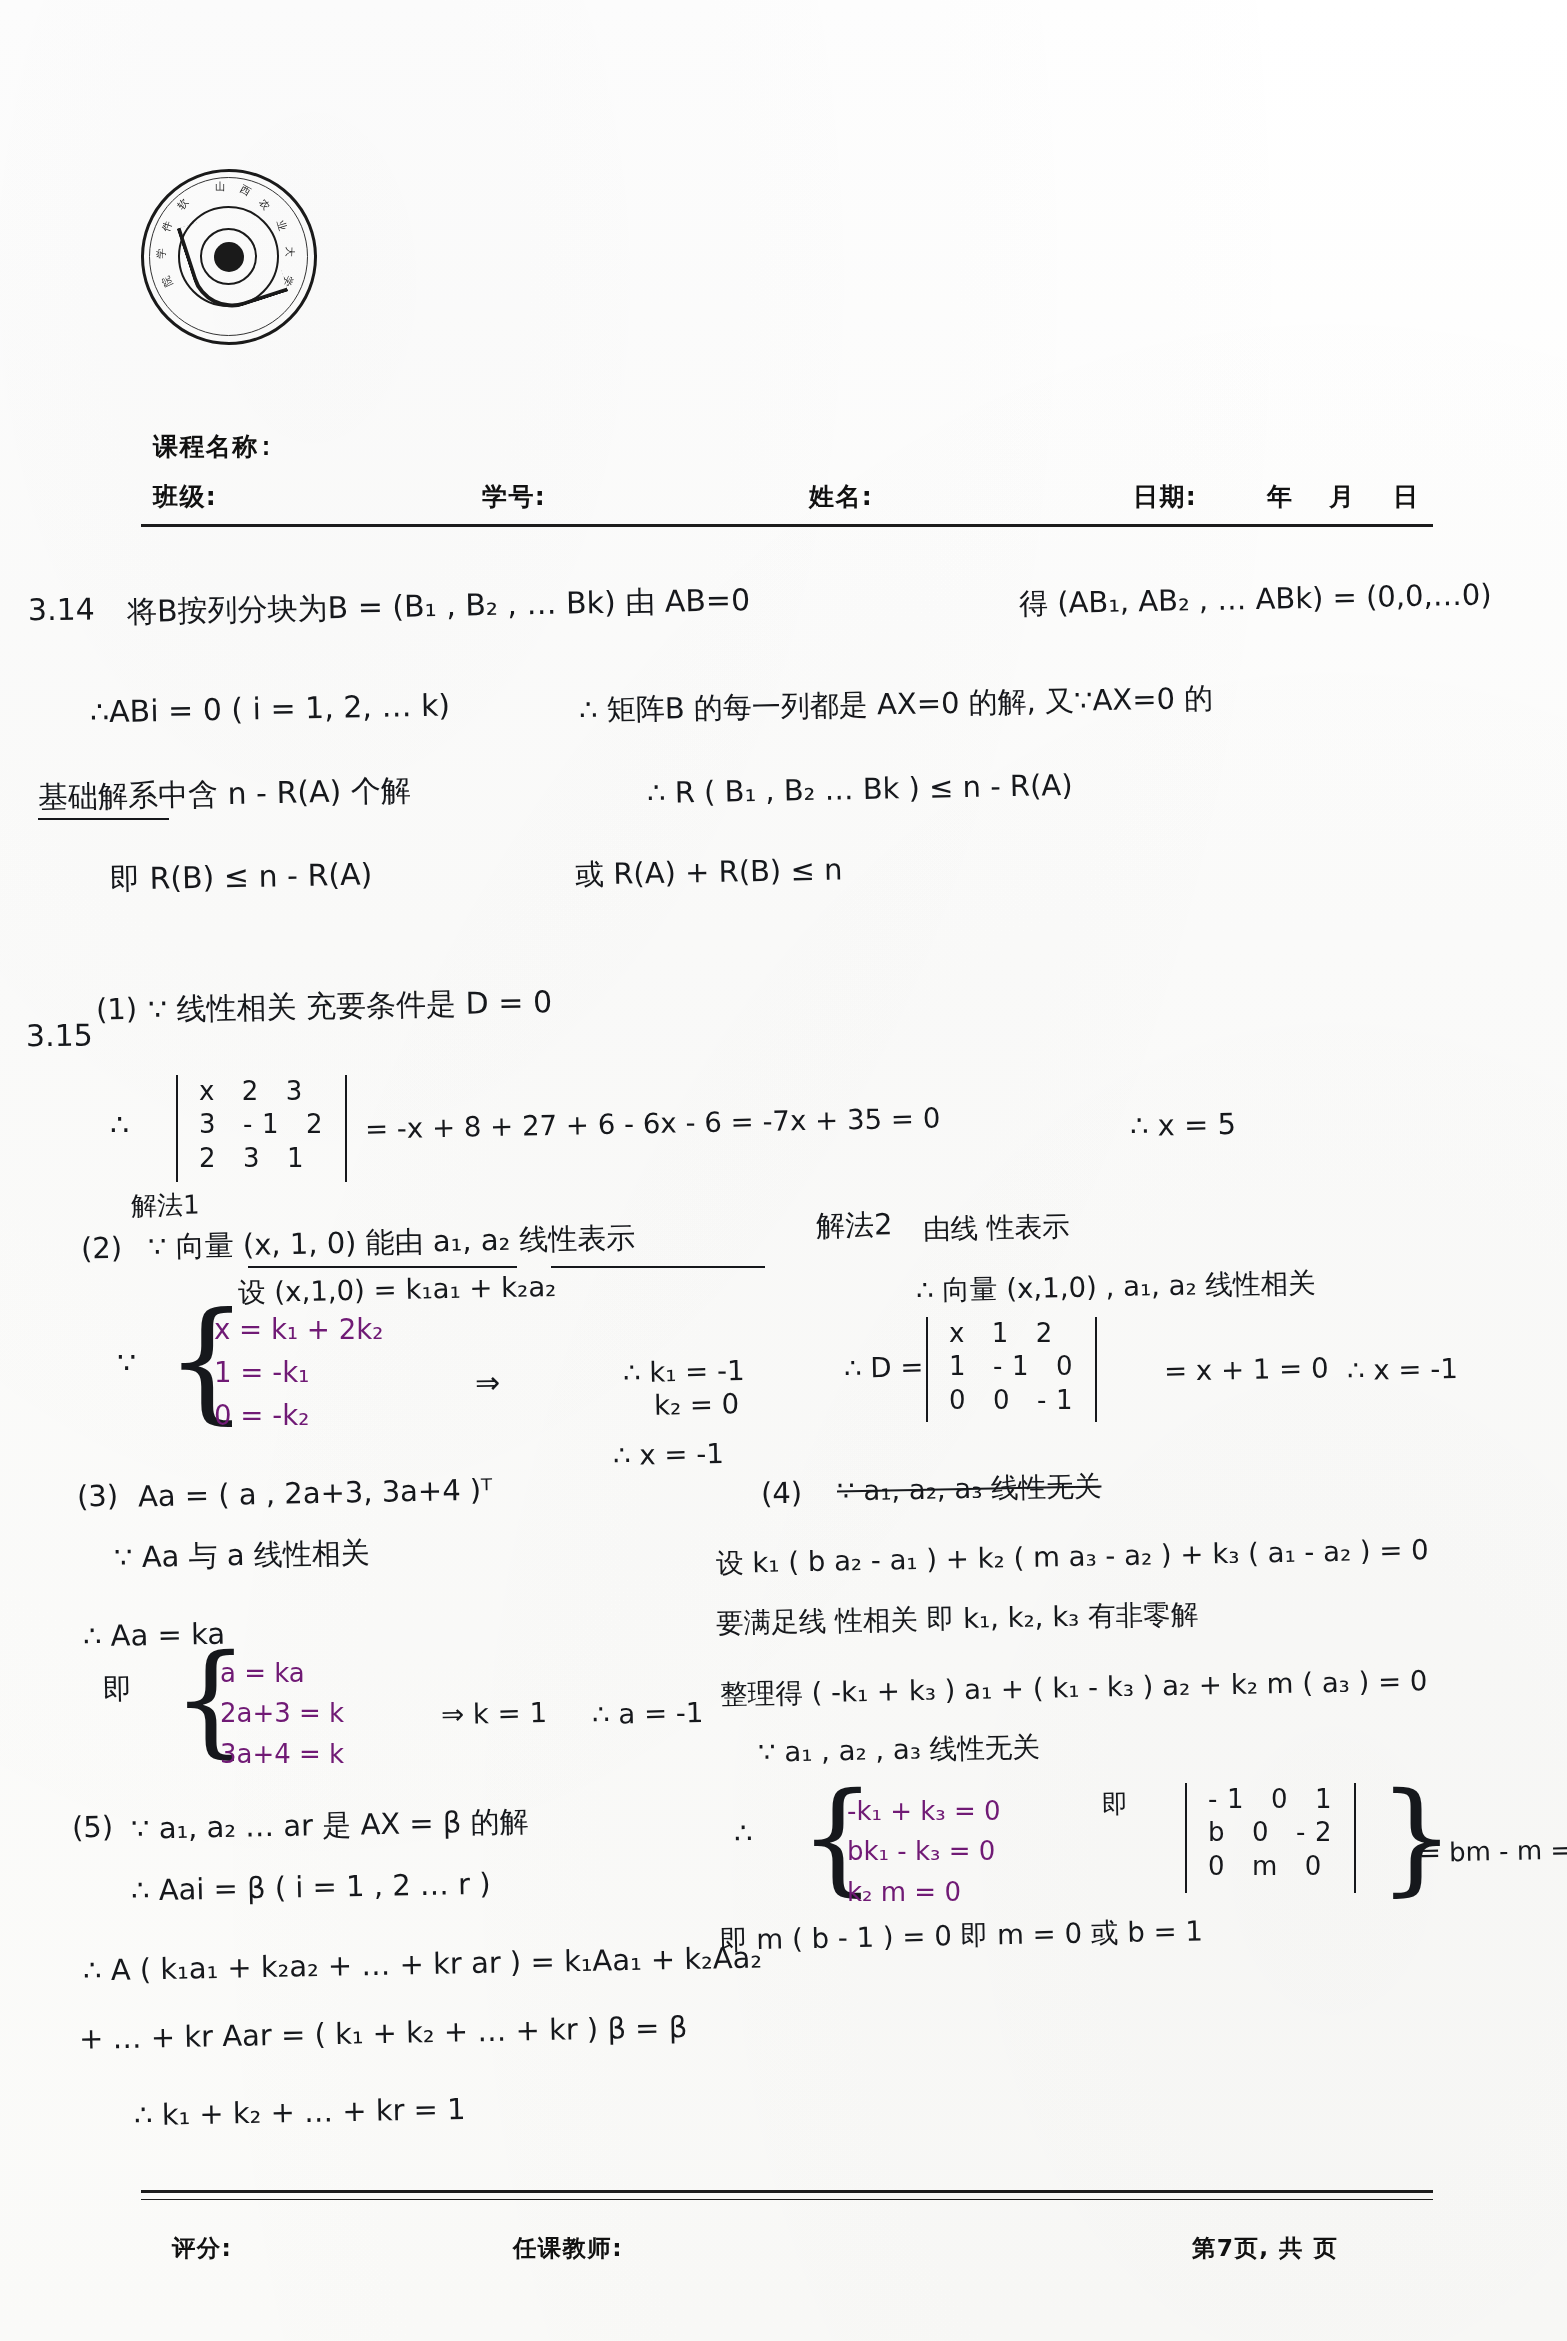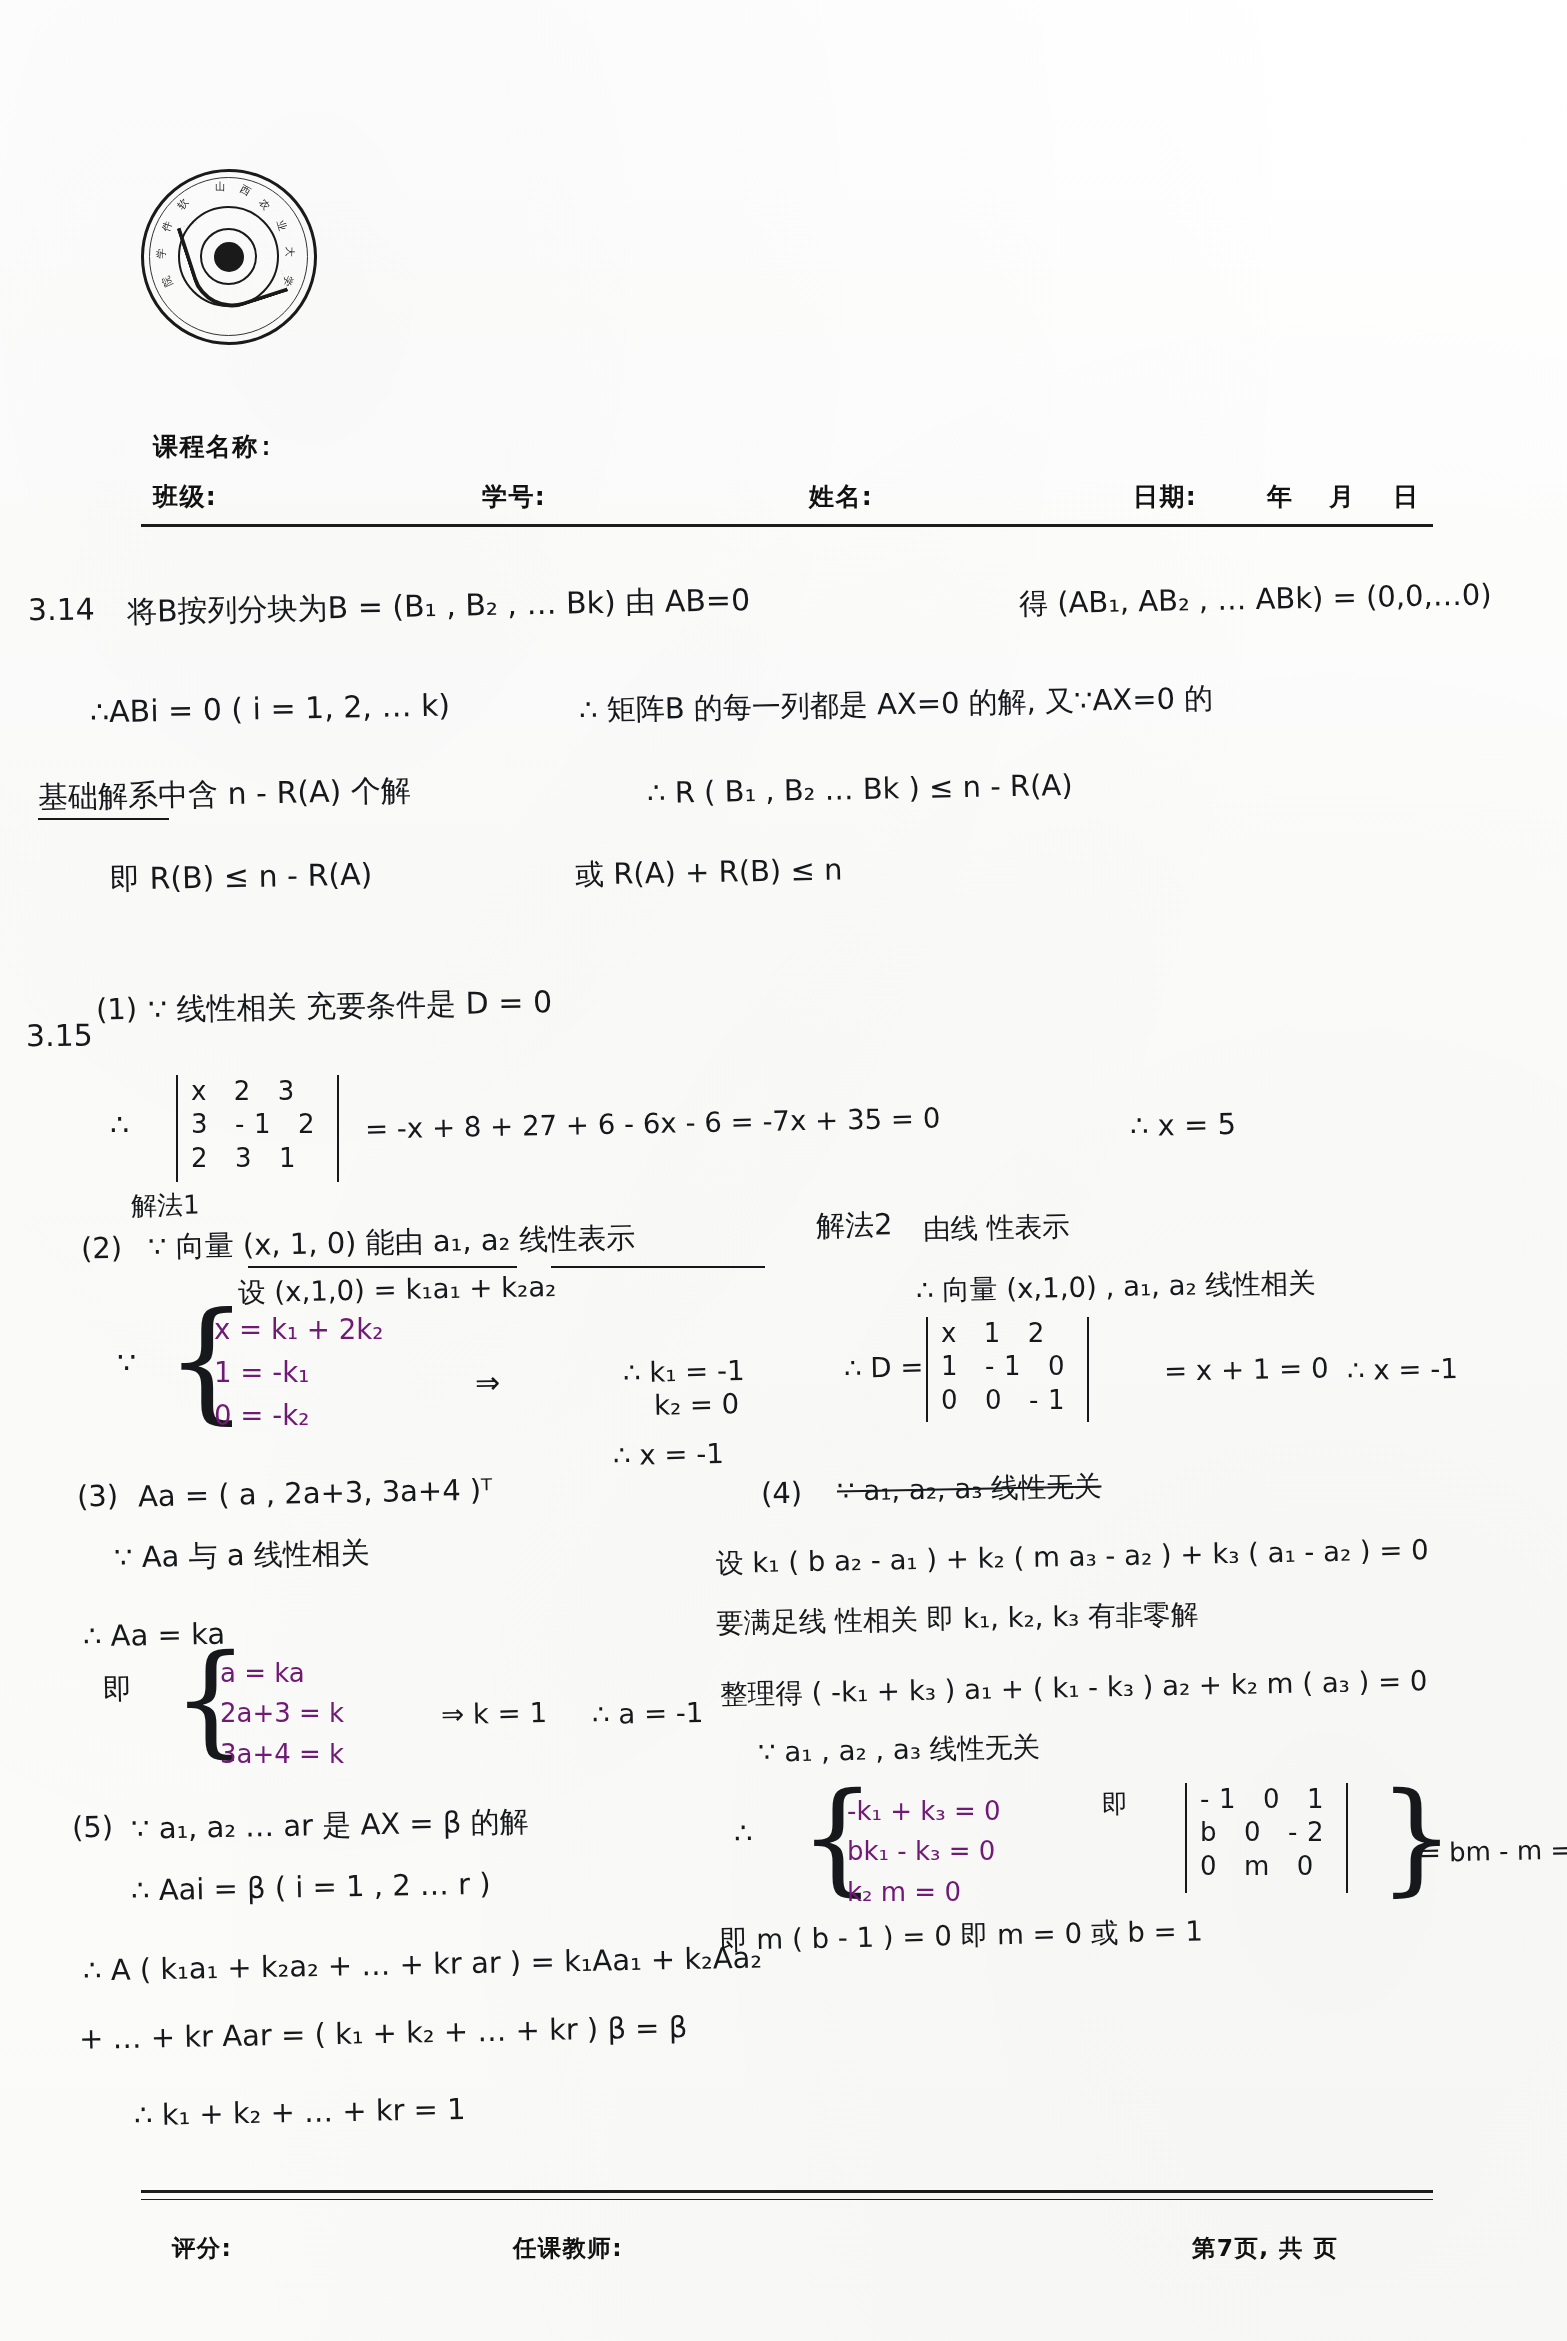--- a/index.html
+++ b/index.html
@@ -134,20 +134,21 @@
   .s42 { font-size: 29px; }
   .s44 { font-size: 30px; }
   .sk1 { transform: rotate(-1.1deg); }
   .sk0 { transform: rotate(-0.5deg); }
   .strike { text-decoration: line-through; text-decoration-thickness: 2.1px; }
 
   
   .det {
     position: absolute;
     display: inline-block;
+    padding-left: 8px;
   }
   .det .bar {
     position: absolute;
     width: 2.1px;
     background: #16181c;
     top: 0;
   }
   .det .rows {
     position: relative;
     font-family: "DejaVu Sans", sans-serif;

